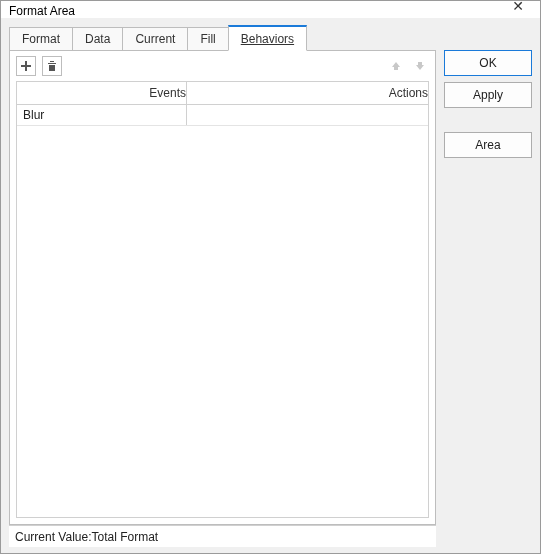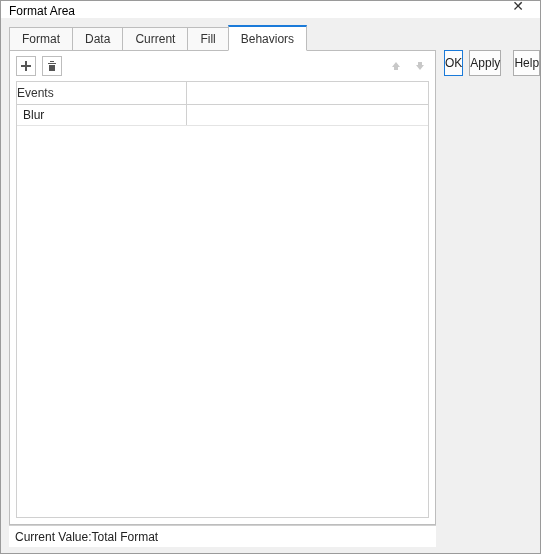--- a/index.html
+++ b/index.html
@@ -59,20 +59,21 @@
     cursor: pointer;
   }
   .tabs .tab.active {
     background: #ffffff;
     border-top: 2px solid #1a7ad9;
     height: 26px;
     line-height: 24px;
     z-index: 2;
     border-bottom: 1px solid #fff;
     margin-bottom: -1px;
+    text-decoration: underline;
   }
   .tab-panel {
     border: 1px solid #bdbdbd;
     background: #ffffff;
     flex: 1;
     display: flex; flex-direction: column;
     position: relative;
   }
   .toolbar {
     height: 30px;
@@ -102,21 +103,21 @@
     background: #fff;
     display: flex; flex-direction: column;
     overflow: hidden;
   }
   .thead {
     display: flex;
     border-bottom: 1px solid #d0d0d0;
     background: #ffffff;
   }
   .thead .th {
-    text-align: left;
+    text-align: right;
     padding: 4px 0;
     font-size: 12px;
     color: #333;
   }
   .th-events { width: 170px; border-right: 1px solid #d0d0d0; }
   .th-actions { flex: 1; }
   .tbody { flex: 1; overflow: auto; }
   .trow {
     display: flex;
     border-bottom: 1px solid #e4e4e4;
@@ -131,21 +132,21 @@
     height: 22px;
     background: #fff;
     border-top: 1px solid #d0d0d0;
     padding: 0 6px;
     display: flex; align-items: center;
     font-size: 12px;
     text-align: center;
   }
   .side-col {
     width: 88px;
-    display: flex; flex-direction: row;
+    display: flex; flex-direction: column;
     gap: 6px;
     padding-top: 26px;
   }
   .btn {
     height: 26px;
     border: 1px solid #adadad;
     background: #fdfdfd;
     font-size: 12px;
     color: #222;
     cursor: pointer;
@@ -202,20 +203,21 @@
           <div class="arrow-btn">
             <svg width="12" height="12" viewBox="0 0 12 12">
                 <path d="M6 10L2 5h2V2h4v3h2z" fill="#c8c8c8"></path>
               </svg>
           </div>
         </div>
 
         <div class="table-wrap">
           <div class="thead">
             <div class="th th-events">Events</div>
+            <div class="th th-actions">Actions</div>
           </div>
           <div class="tbody">
             <div class="trow">
               <div class="td td-events">Blur</div>
               <div class="td td-actions"></div>
             </div>
           </div>
         </div>
 
       </div>
@@ -224,17 +226,17 @@
         <span>Current Value:</span>
           <span>Total Format</span>
       </div>
 
     </div>
 
     <div class="side-col">
       <button class="btn primary">OK</button>
       <button class="btn">Apply</button>
       <div class="side-gap"></div>
-      <button class="btn">Help</button>
+      <button class="btn">Area</button>
     </div>
 
   </div>
 </div>
 
 </body></html>

